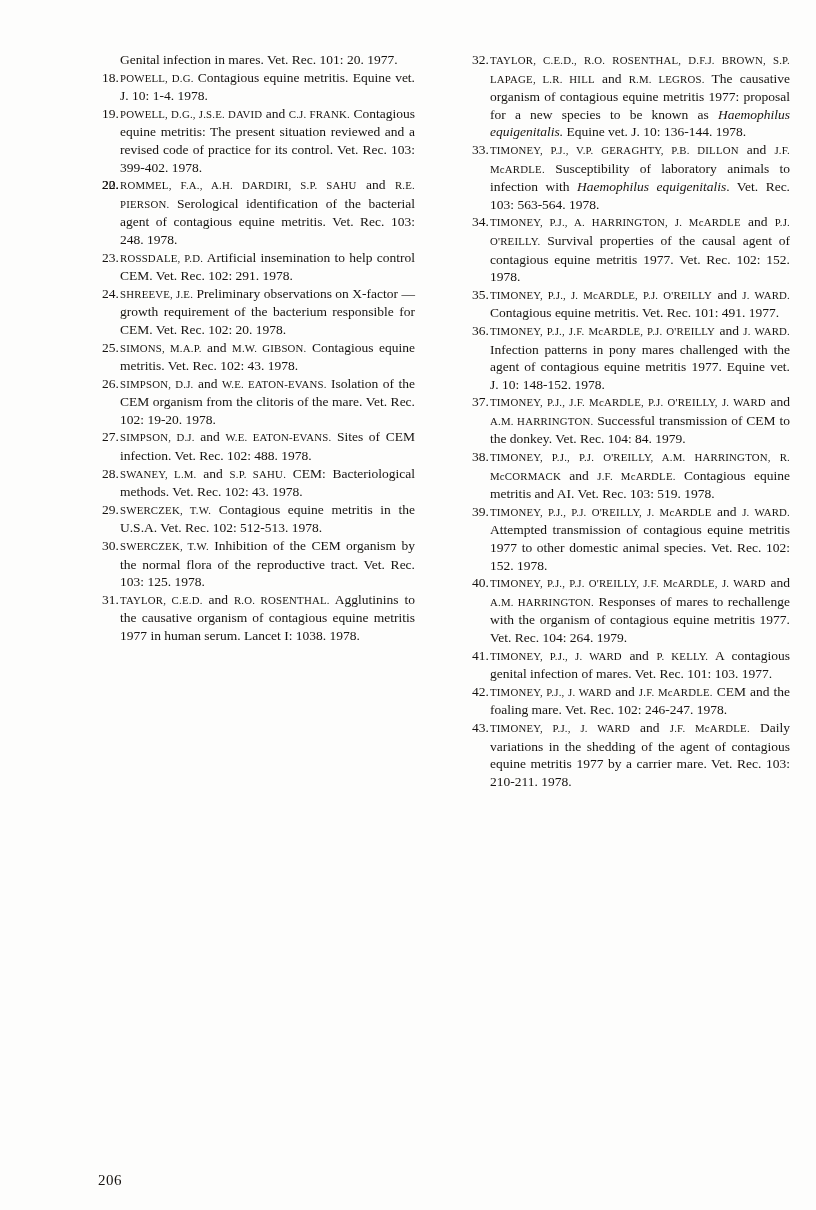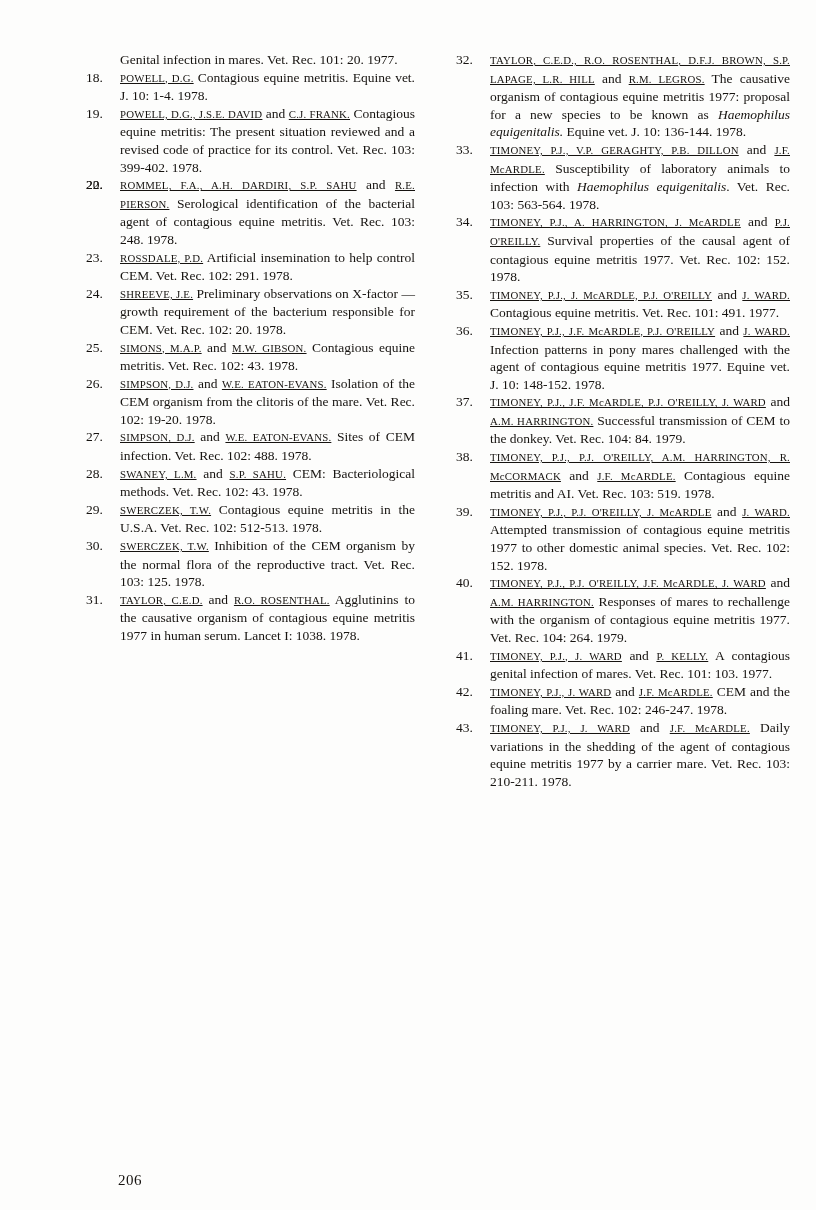--- a/index.html
+++ b/index.html
@@ -36,40 +36,38 @@
   }
   .column.left  { width: 329px; }
   .column.right { width: 334px; }
   .ref {
     position: relative;
     padding-left: 34px;
     margin: 0;
   }
   .ref-num {
     position: absolute;
-    left: 0;
+    left: 16px;
     top: 0;
     white-space: nowrap;
   }
   
   .sc {
     font-size: 0.8em;
     letter-spacing: 0.02em;
-    text-decoration: underline;
   }
   .i {
     font-style: italic;
   }
   .page-number {
     position: absolute;
     left: 98px;
     top: 1172px;
     font-size: 15px;
     letter-spacing: 0.5px;
-    margin-left: 20px;
   }
 </style>
 </head>
 <body>
 
 <div class="page">
   <div class="columns">
     <div class="column left" id="col-left">
         <div class="ref"><span class="ref-num"></span><span class="ref-body"><span class="n">Genital infection in mares. Vet. Rec. 101: 20. 1977.</span></span></div>
         <div class="ref"><span class="ref-num">18.</span><span class="ref-body"><span class="sc">POWELL, D.G.</span><span class="n"> Contagious equine metritis. Equine vet. J. 10: 1-4. 1978.</span></span></div>

